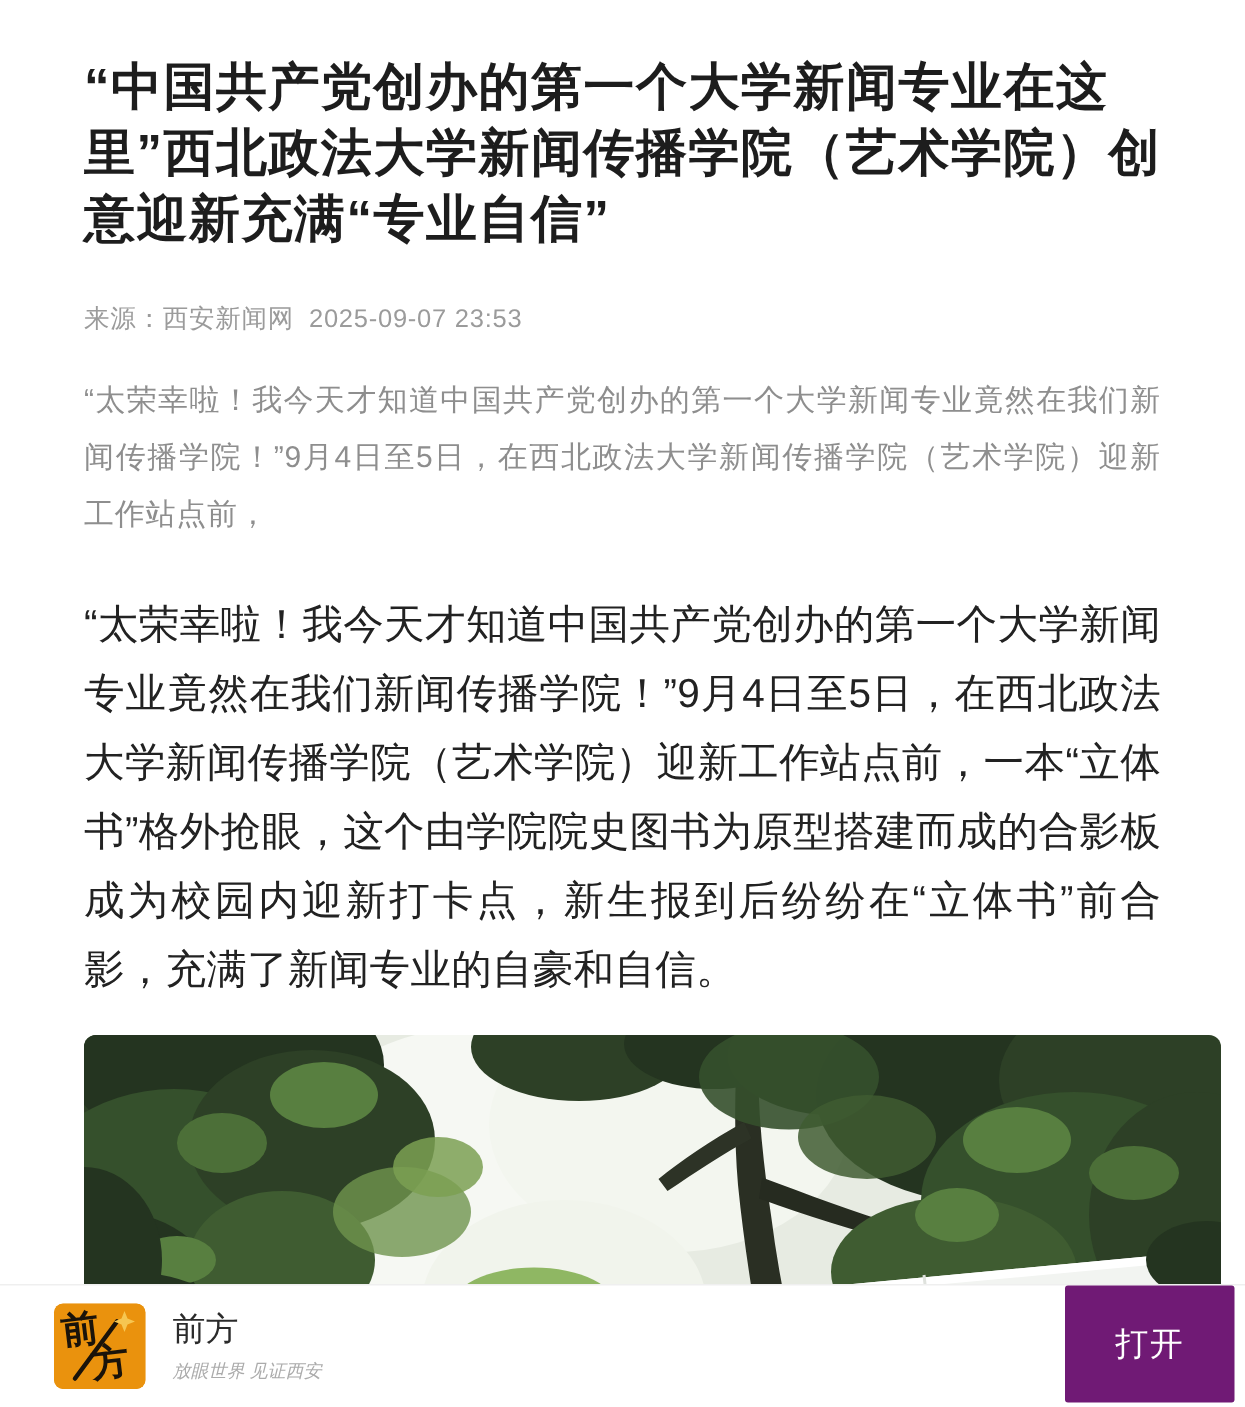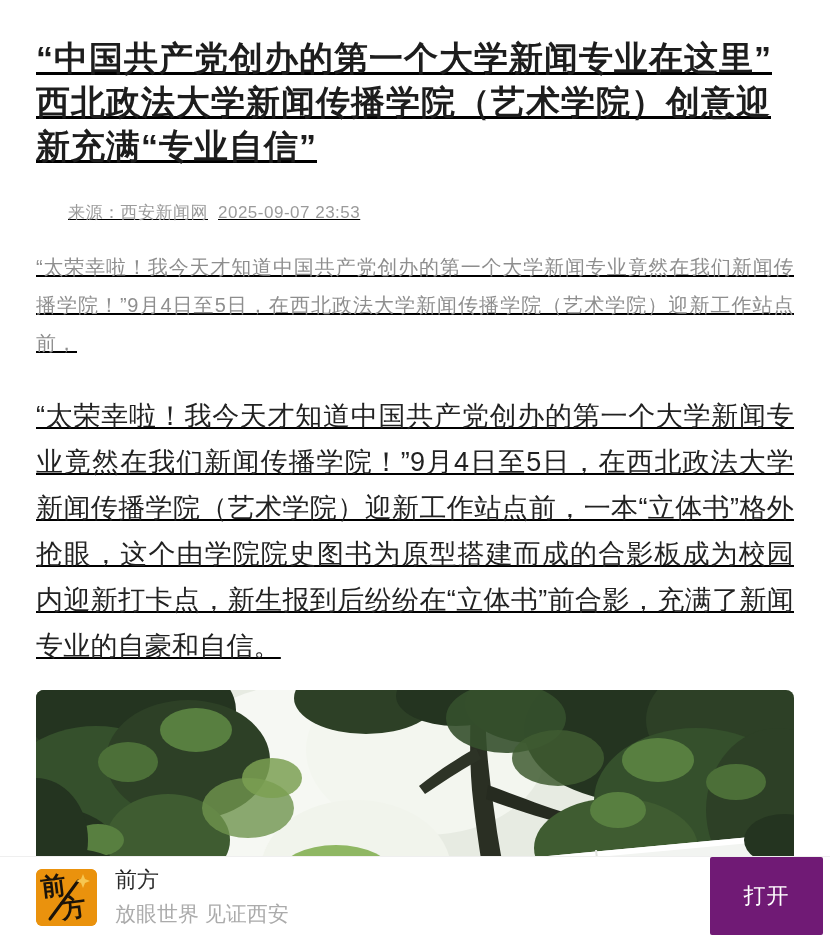--- a/index.html
+++ b/index.html
@@ -1,24 +1,24 @@
 <!DOCTYPE html>
 <html lang="zh"><head>
 <meta charset="utf-8">
 <style>
   html,body{margin:0;padding:0;background:#ffffff;}
   body{font-family:"Liberation Sans","DejaVu Sans",sans-serif;}
   .page{position:relative;width:830px;height:938px;background:#fff;overflow:hidden;}
-  .content{padding:0 36px;text-decoration:underline;}
+  .content{padding:0 56px;}
   .article-title{
     margin:0;padding-top:36px;
     font-size:34px;line-height:44px;font-weight:bold;
     color:#1d1d1d;letter-spacing:1px;
   }
-  .meta{margin-top:33px;font-size:17px;color:#9b9b9b;letter-spacing:.5px;margin-left:32px;}
+  .meta{margin-top:33px;font-size:17px;color:#9b9b9b;letter-spacing:.5px;}
   .meta .time{margin-left:10px;}
   .summary{
     margin:24px 0 0 0;
     font-size:20px;line-height:38px;color:#8e8e8e;
     text-align:justify;letter-spacing:.5px;
   }
   .body-text{
     margin:31px 0 0 0;
     font-size:27px;line-height:46px;color:#222222;
     text-align:justify;letter-spacing:.2px;
@@ -34,21 +34,21 @@
     background:#ffffff;border-top:1px solid #efefef;
     display:flex;align-items:center;box-sizing:border-box;
     padding-left:36px;
   }
   .app-logo{
     width:61px;height:57px;border-radius:6px;background:#ea920d;
     flex:0 0 auto;overflow:hidden;
   }
   .app-info{margin-left:18px;flex:1 1 auto;}
   .app-name{font-size:22px;color:#2b2b2b;line-height:26px;}
-  .app-tagline{font-size:21px;color:#ababab;margin-top:7px;}
+  .app-tagline{font-size:12px;color:#ababab;margin-top:7px;font-style:italic;}
   .open-button{
     position:absolute;right:7px;top:0;width:113px;height:78px;
     background:#701a75;color:#ffffff;border:none;border-radius:2px;
     font-size:22px;font-family:inherit;cursor:pointer;letter-spacing:1px;
   }
 </style>
 </head>
 <body>
 
 <div class="page">

